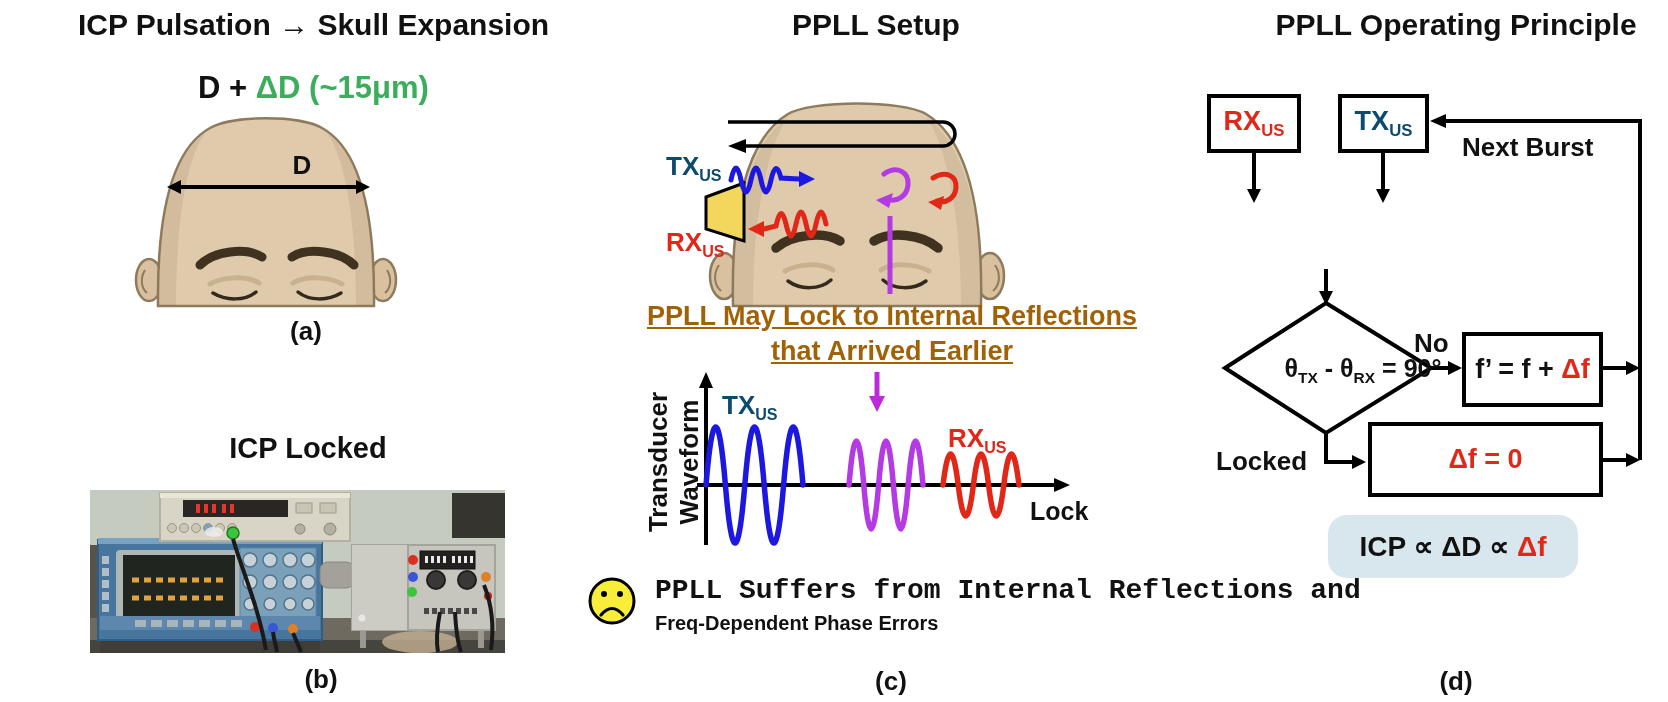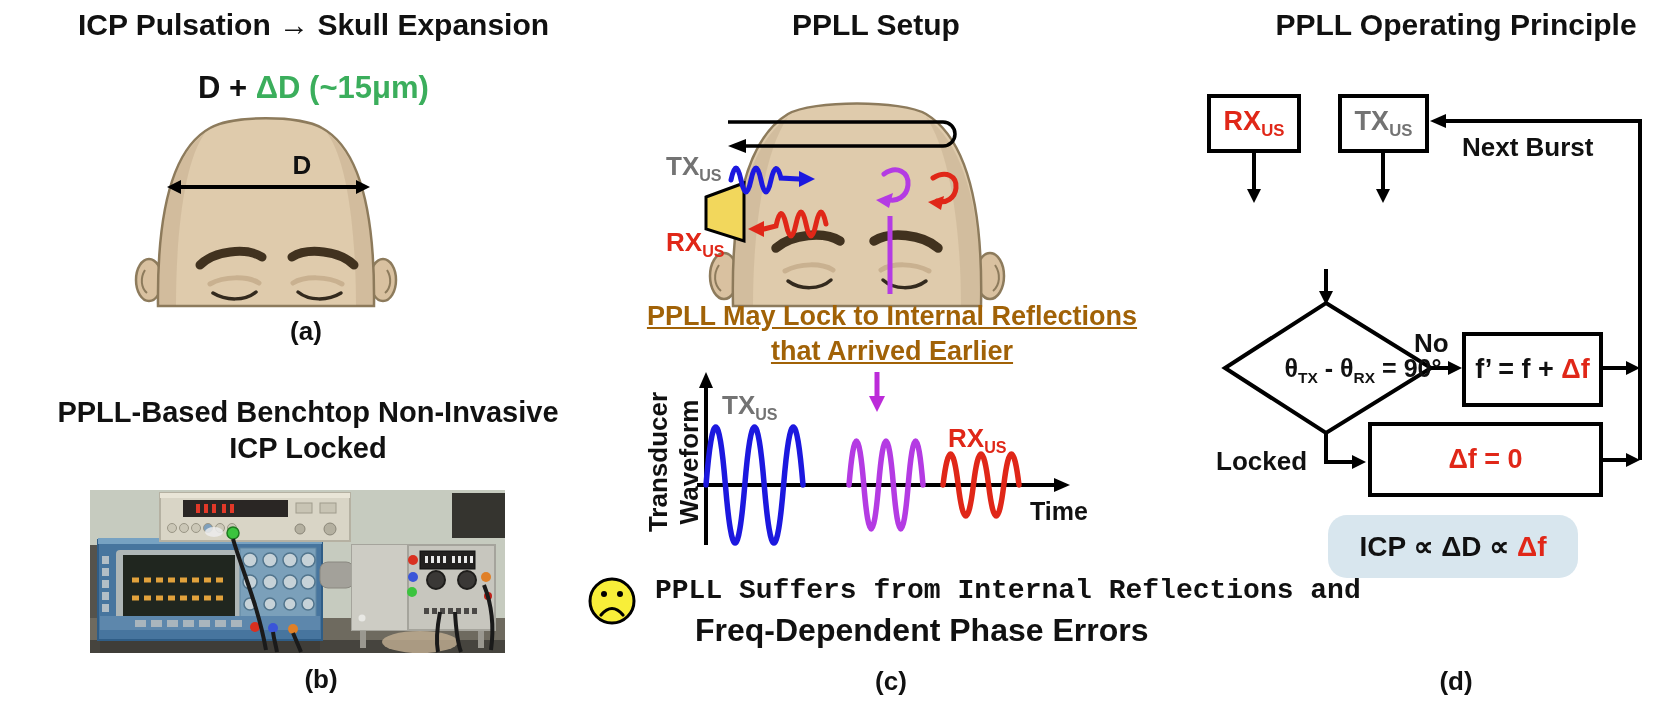--- a/index.html
+++ b/index.html
@@ -1,21 +1,21 @@
 <!DOCTYPE html>
 <html><head>
 <meta charset="utf-8">
 <style>
   html,body{margin:0;padding:0;background:#fff;}
   .fig{position:relative;width:1668px;height:702px;background:#ffffff;overflow:hidden;
        font-family:"Liberation Sans", sans-serif;font-weight:bold;color:#111;}
   .fig svg{position:absolute;left:0;top:0;z-index:1;}
   .t{position:absolute;white-space:nowrap;z-index:2;}
   .ctr{text-align:center;margin-left:36px;}
-  .red{color:#E02718;} .blue{color:#737373;} .green{color:#3BAE5C;} .magenta{color:#a16207;text-decoration:underline;}
+  .red{color:#E02718;} .blue{color:#0c4a6e;} .green{color:#3BAE5C;} .magenta{color:#a16207;text-decoration:underline;}
   sub{font-size:0.62em;}
   .box{position:absolute;z-index:3;border:4px solid #000;background:#fff;box-sizing:border-box;
        display:flex;align-items:center;justify-content:center;font-size:27px;}
   .shadedbox{position:absolute;z-index:3;background:#D8E6EE;display:flex;align-items:center;
        justify-content:center;font-size:28px;}
   .cap{font-size:26px;}
   .title{font-size:30px;}
 </style>
 </head>
 <body>
@@ -252,38 +252,37 @@
       <polygon points="1446,114 1446,128 1430,121"></polygon>
     </g>
     <polygon points="1326,303 1431,368 1326,433 1225,368" fill="#fff" stroke="#000" stroke-width="4"></polygon>
   </svg>
 
   <div class="t ctr title" style="left:15px;top:8px;width:525px;">ICP Pulsation → Skull Expansion</div>
   <div class="t ctr" style="left:15px;top:70px;width:525px;font-size:31px;"><span>D + </span><span class="green">ΔD (~15μm)</span></div>
   <div class="t ctr" style="left:236px;top:150px;width:60px;font-size:26px;">D</div>
   <div class="t ctr cap" style="left:15px;top:316px;width:510px;">(a)</div>
 
-  <div class="t ctr" style="left:2px;top:396px;width:540px;font-size:29px;">PPLL-Based Benchtop Non-Invasive</div>
   <div class="t ctr" style="left:2px;top:432px;width:540px;font-size:29px;">ICP Locked</div>
   <div class="t ctr cap" style="left:15px;top:664px;width:540px;">(b)</div>
 
   <div class="t ctr title" style="left:620px;top:8px;width:440px;">PPLL Setup</div>
   <div class="t blue" style="left:666px;top:151px;font-size:26px;"><span>TX</span><sub>US</sub></div>
   <div class="t red" style="left:666px;top:227px;font-size:26px;"><span>RX</span><sub>US</sub></div>
   <div class="t ctr magenta" style="left:596px;top:301px;width:520px;font-size:27px;">PPLL May Lock to Internal Reflections</div>
   <div class="t ctr magenta" style="left:596px;top:336px;width:520px;font-size:27px;">that Arrived Earlier</div>
   <div class="t" style="left:595px;top:430px;width:160px;height:64px;transform:rotate(-90deg);font-size:26px;text-align:center;line-height:31px;">
     <div>Transducer</div>
     <div>Waveform</div>
   </div>
   <div class="t blue" style="left:722px;top:390px;font-size:26px;"><span>TX</span><sub>US</sub></div>
   <div class="t red" style="left:948px;top:423px;font-size:26px;"><span>RX</span><sub>US</sub></div>
-  <div class="t" style="left:1030px;top:497px;font-size:25px;">Time</div>
+  <div class="t" style="left:1030px;top:497px;font-size:25px;">Lock</div>
   <div class="t" style="left:655px;top:575px;font-size:28px;font-family:Liberation Mono, monospace;">PPLL Suffers from Internal Reflections and</div>
-  <div class="t" style="left:655px;top:612px;font-size:32px;margin-left:40px;">Freq-Dependent Phase Errors</div>
+  <div class="t" style="left:655px;top:612px;font-size:20px;">Freq-Dependent Phase Errors</div>
   <div class="t ctr cap" style="left:635px;top:666px;width:440px;">(c)</div>
 
   <div class="t ctr title" style="left:1190px;top:8px;width:460px;">PPLL Operating Principle</div>
   <div class="box" style="left:1207px;top:94px;width:94px;height:59px;">
       <span class="red"><span>RX</span><sub>US</sub></span>
     </div>
   <div class="box" style="left:1338px;top:94px;width:91px;height:59px;">
       <span class="blue"><span>TX</span><sub>US</sub></span>
     </div>
   <div class="t" style="left:1462px;top:132px;font-size:26px;">Next Burst</div>

